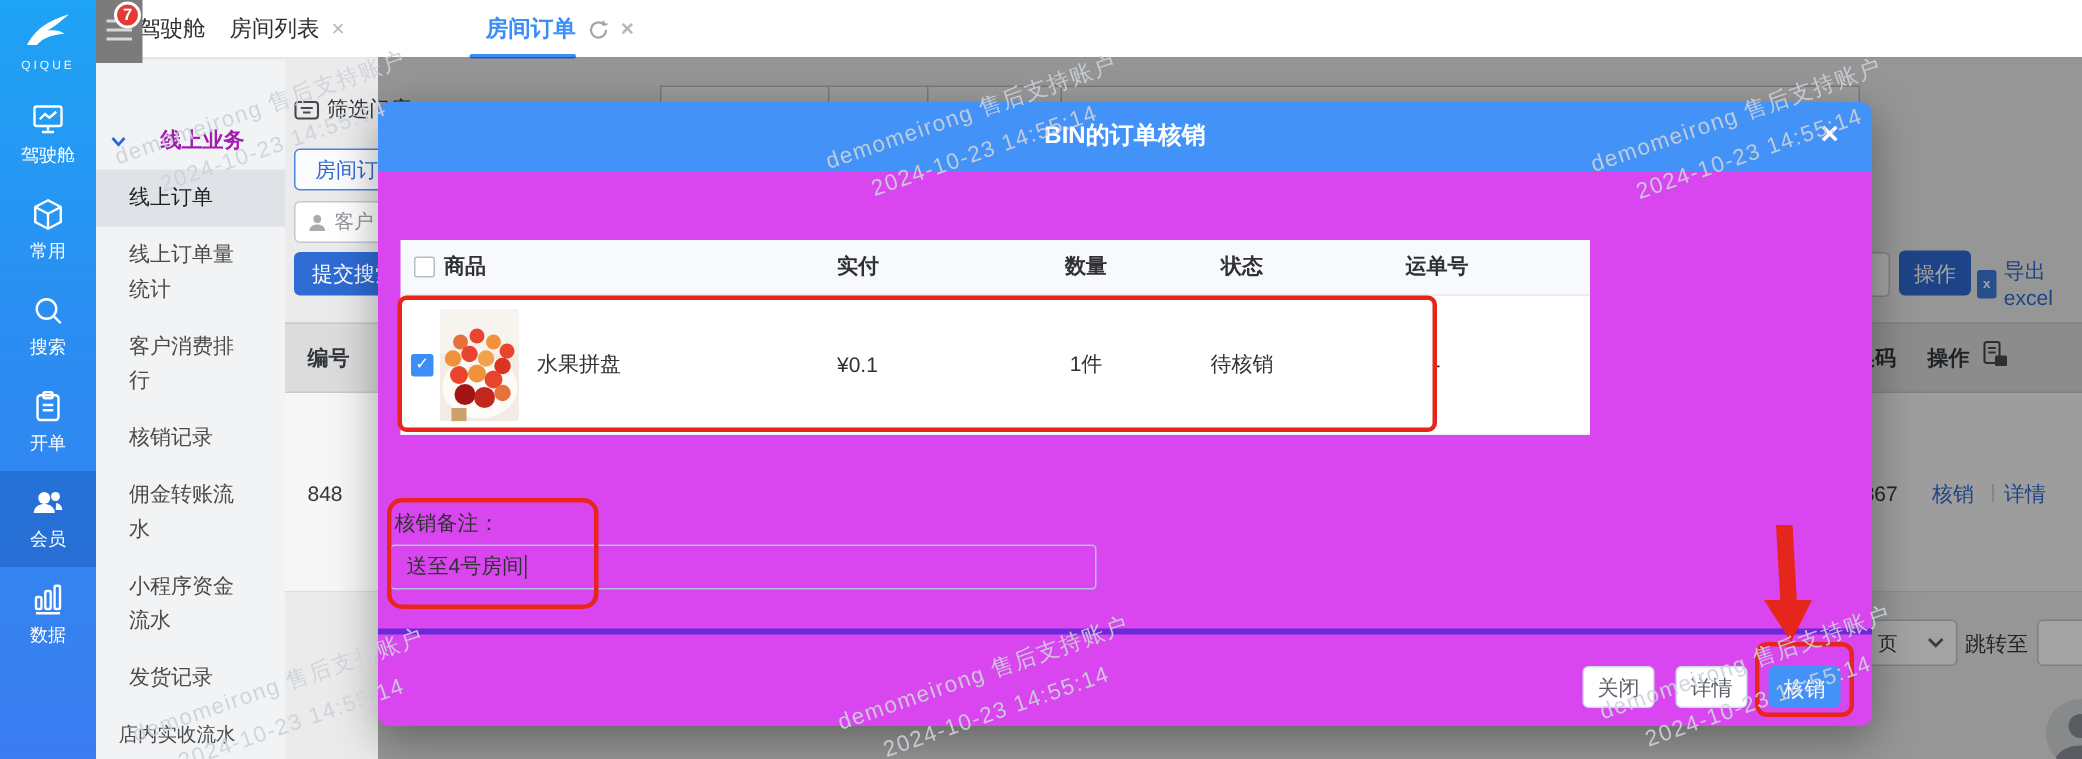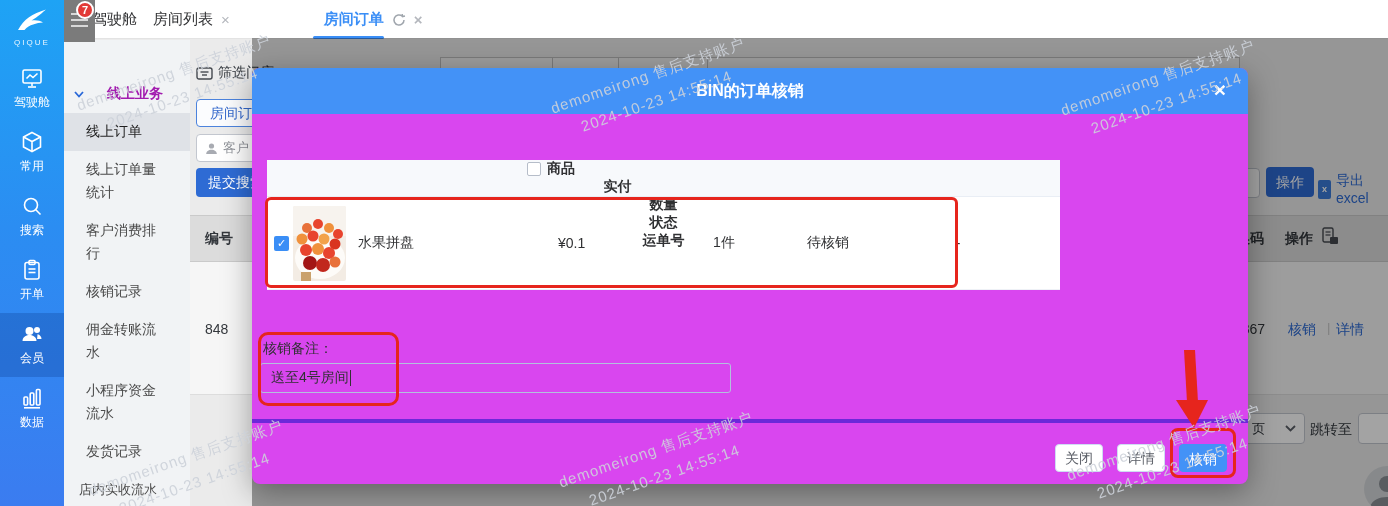--- a/index.html
+++ b/index.html
@@ -84,21 +84,21 @@
 
 
 .modal { position:absolute; left:252px; top:68px; width:996px; height:416px; background:#d946ef;
   border-radius:8px; z-index:10; box-shadow:0 8px 30px rgba(0,0,0,0.35); }
 .modal-header { height:46px; background:#4392f7; border-radius:8px 8px 0 0; position:relative; }
 .modal-title { text-align:center; line-height:46px; color:#fff; font-size:16px; font-weight:bold; }
 .modal-close { position:absolute; right:22px; top:11px; color:#fff; font-size:21px; font-weight:bold;
   line-height:22px; cursor:pointer; }
 .mtable { position:absolute; left:15px; top:92px; width:793px; }
 .mt-head { height:37px; background:#f7f9fc; border-bottom:1px solid #e9eef5;
-  display:flex; align-items:center;flex-direction:column; }
+  display:flex; align-items:center; }
 .mt-row { height:93px; background:#fff; border-bottom:1px solid #eef1f6; display:flex; align-items:center; }
 .c1 { width:291px; display:flex; align-items:center; }
 .c2 { width:120px; }
 .c3 { width:92px; text-align:center; }
 .c4 { width:116px; text-align:center; }
 .c5 { width:144px; text-align:center; }
 .mh { font-size:14px; font-weight:bold; color:#303133; }
 .mc { font-size:14px; color:#303133; }
 .cb-off { width:14px; height:14px; border:1px solid #b6bdc9; border-radius:2px; background:#fff;
   margin-left:9px; flex:none; }

